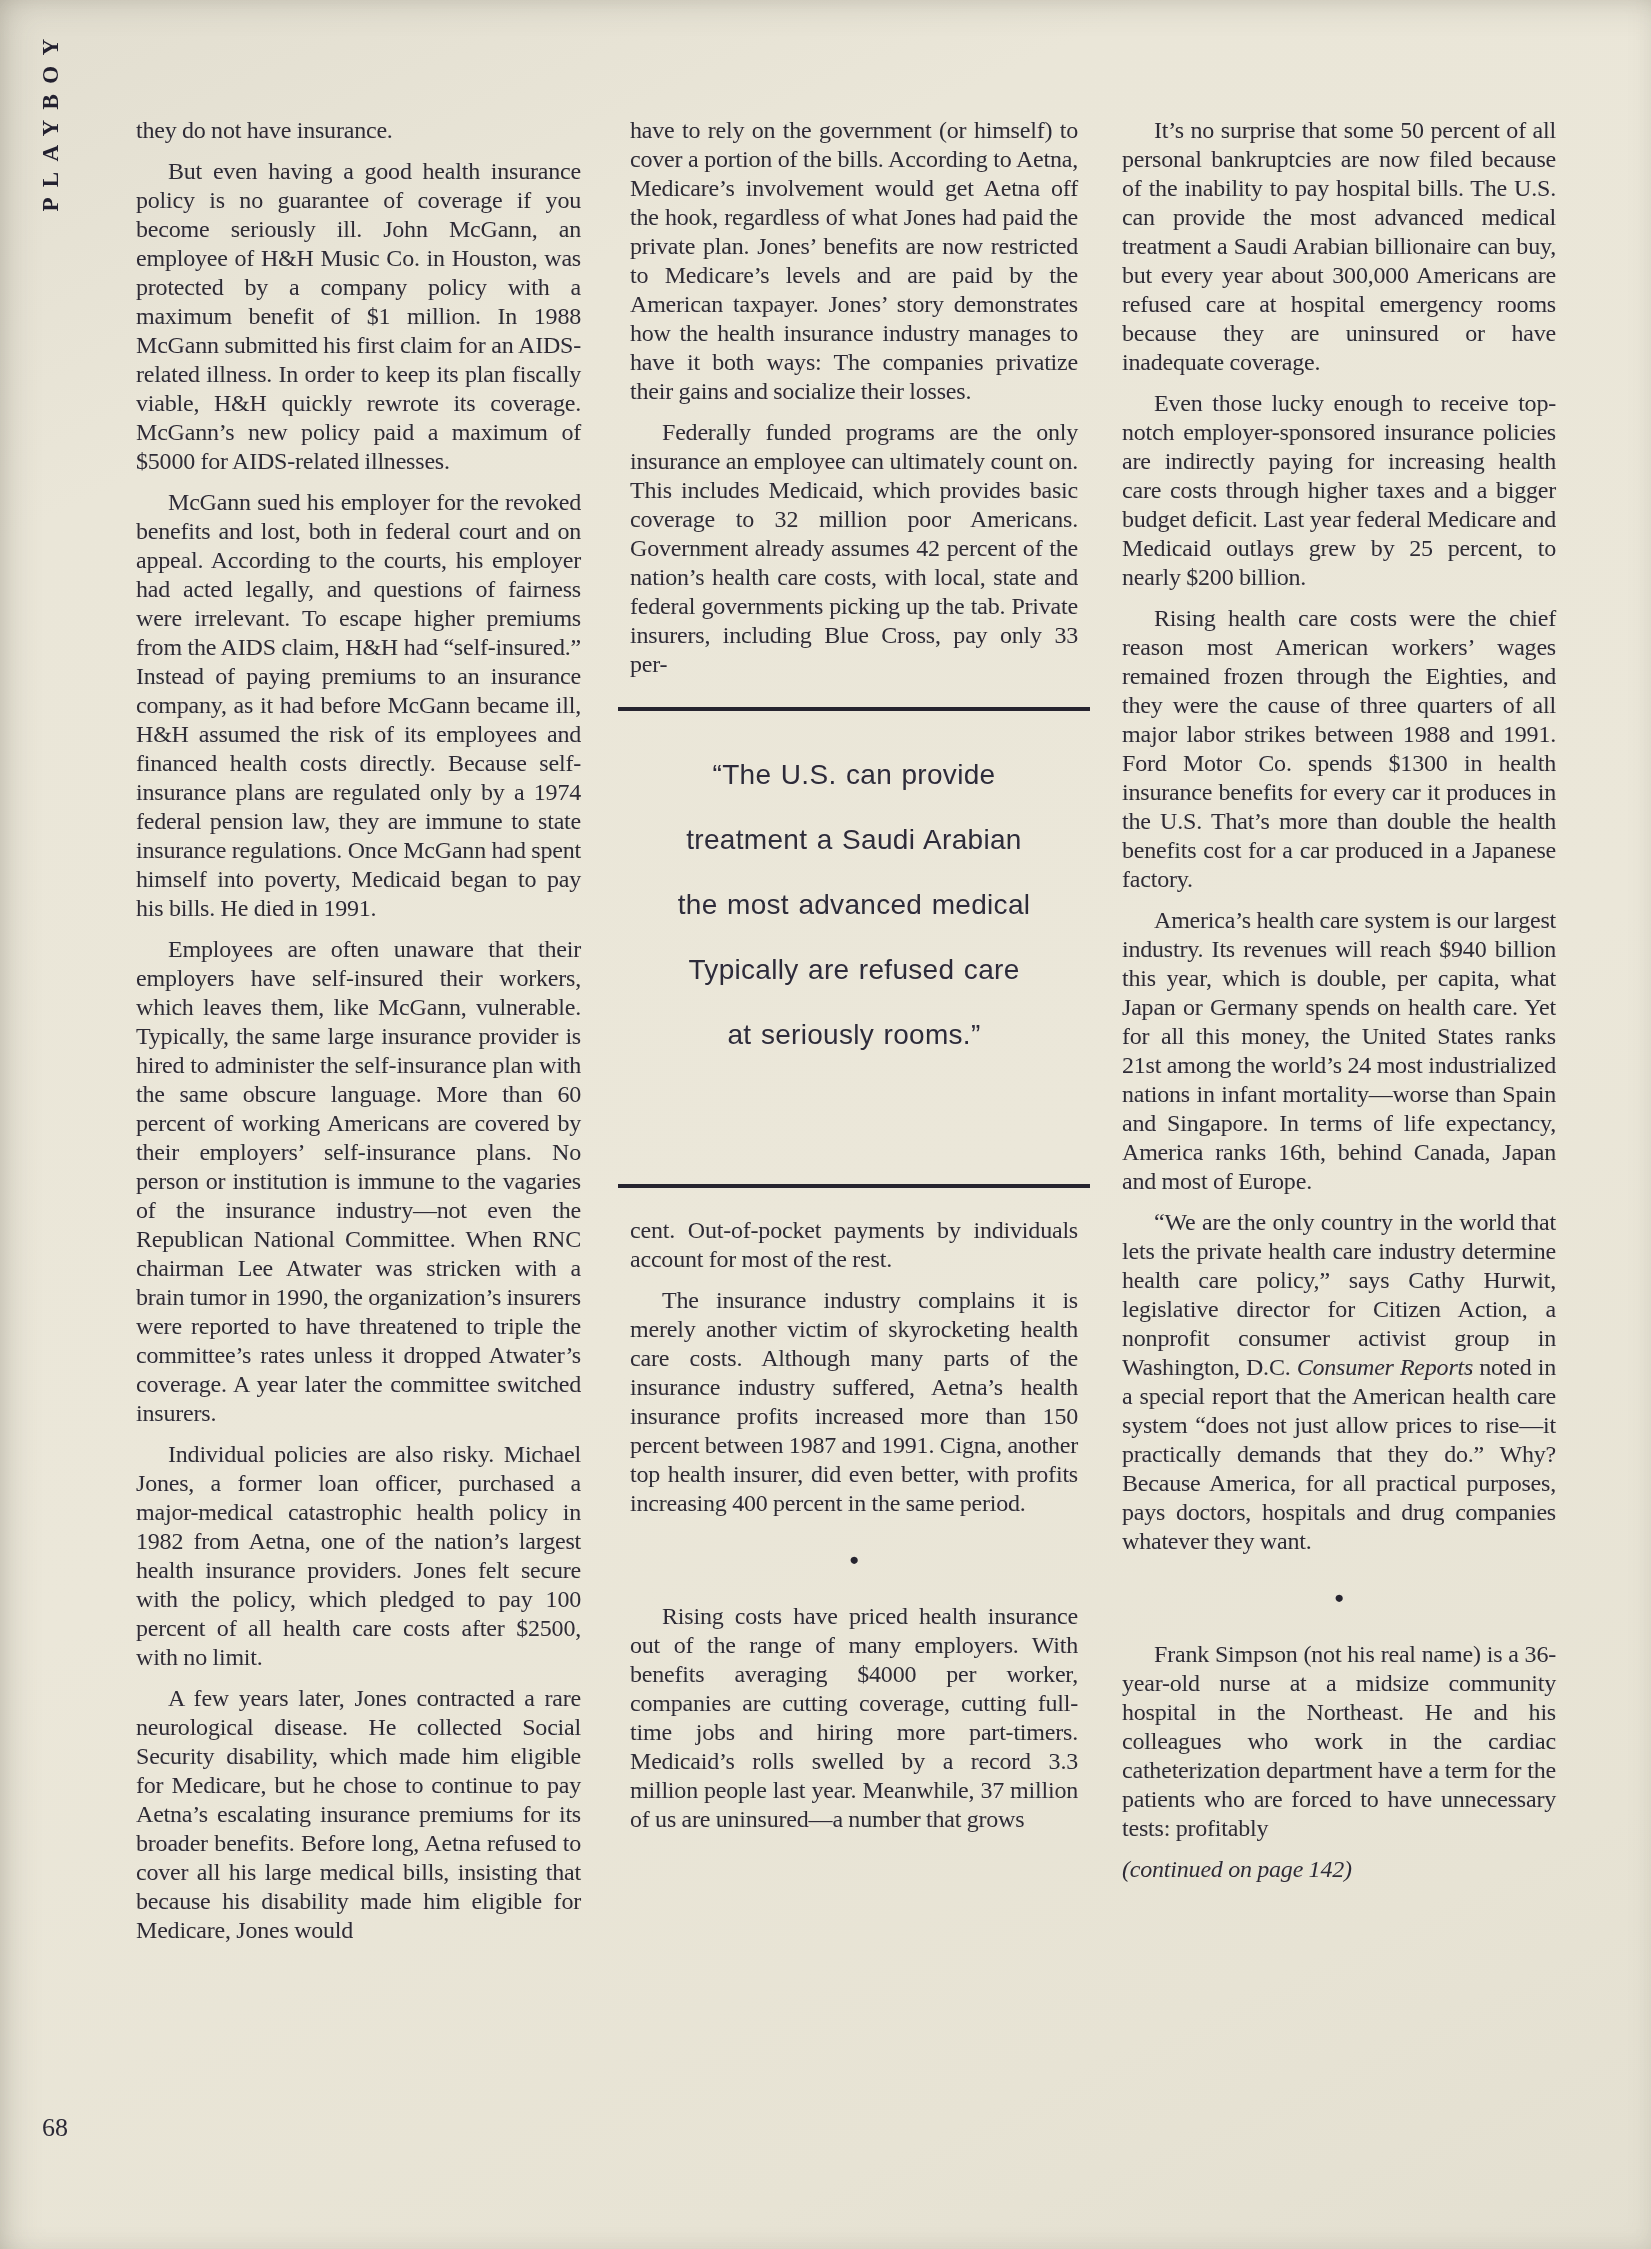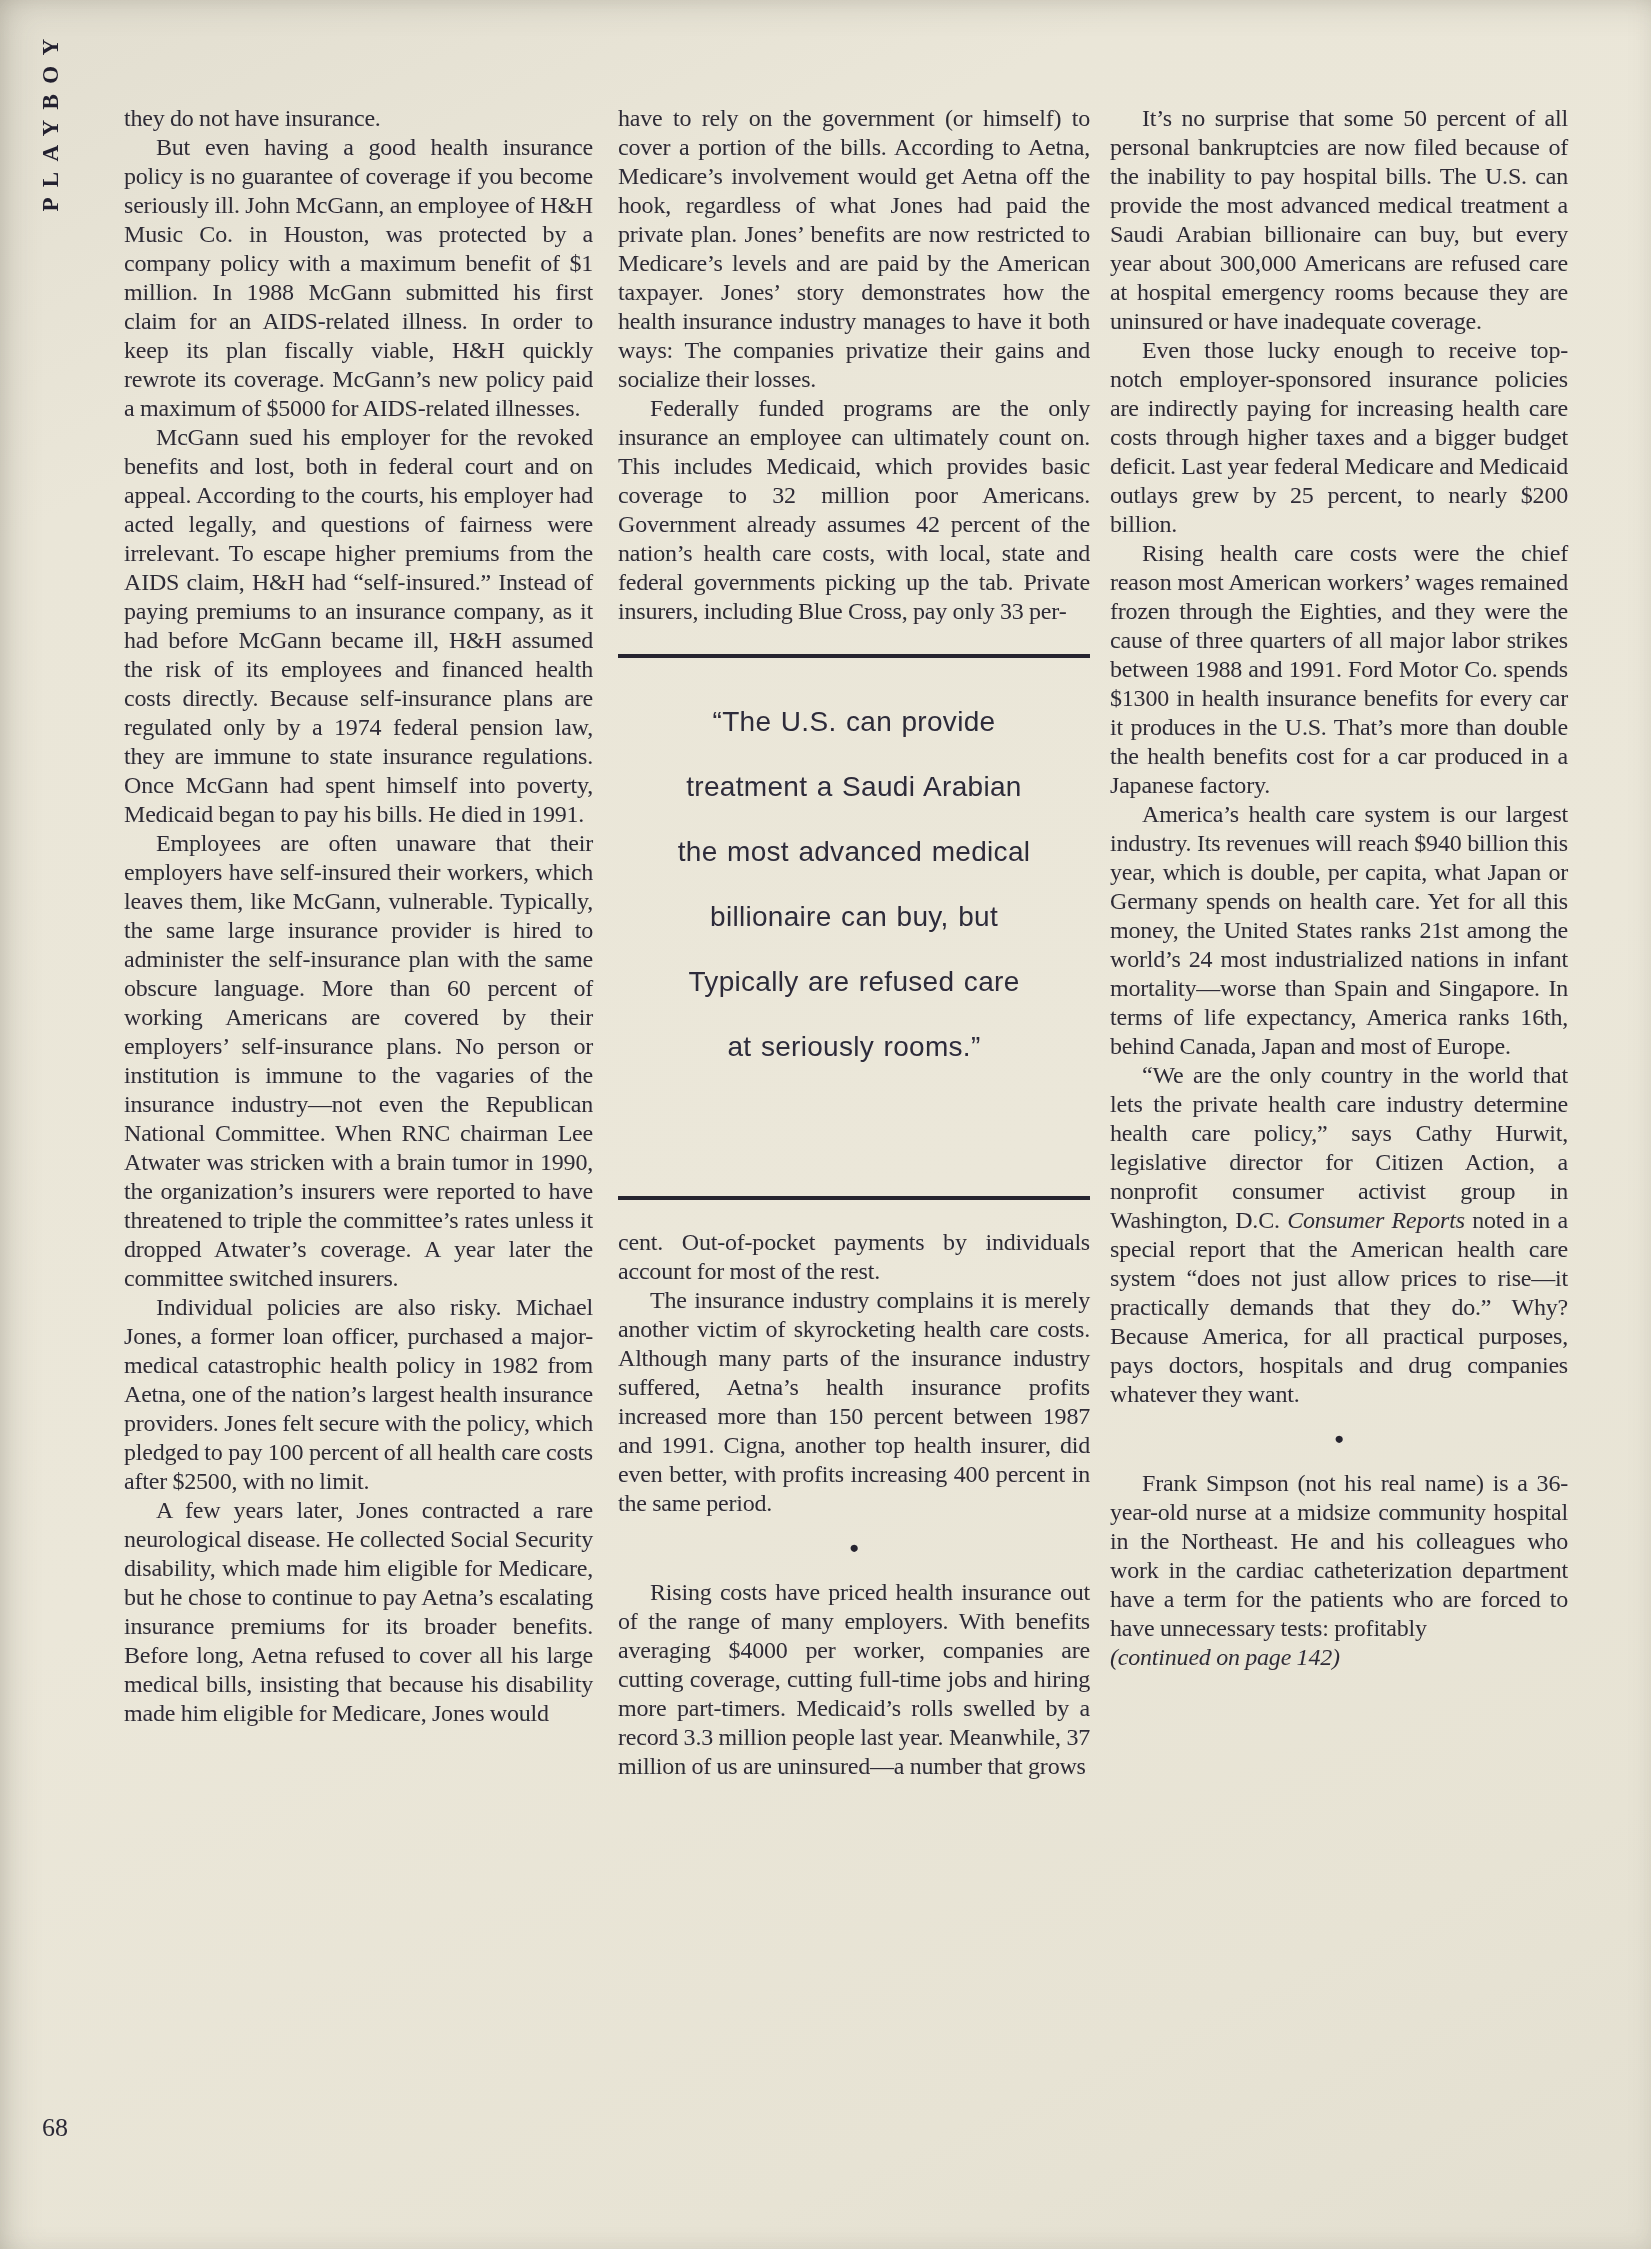--- a/index.html
+++ b/index.html
@@ -26,21 +26,21 @@
   .col{
     position:absolute;top:104px;
     font-size:24px;line-height:29px;
     letter-spacing:-0.2px;word-spacing:-0.3px;
     text-align:justify;
     -webkit-hyphens:auto;hyphens:auto;
   }
   .col1{left:124px;width:469px;}
   .col2{left:618px;width:472px;}
   .col3{left:1110px;width:458px;}
-  p{margin:0;text-indent:32px;}
+  p{margin:12px;text-indent:32px;}
   p.noindent{text-indent:0;}
   .pullquote{
     margin:28px 0 28px 0;
     border-top:4.9px solid #26242f;
     border-bottom:4.9px solid #26242f;
     padding:31px 2.8px 117px 2.8px;
     text-align:center;
   }
   .pullquote .ql{
     font-family:"Liberation Sans", sans-serif;
@@ -75,21 +75,20 @@
   </div>
 
   <div class="col col2">
     <p class="noindent">have to rely on the government (or himself) to cover a portion of the bills. According to Aetna, Medicare’s involvement would get Aetna off the hook, regardless of what Jones had paid the private plan. Jones’ benefits are now restricted to Medicare’s levels and are paid by the American taxpayer. Jones’ story demonstrates how the health insurance industry manages to have it both ways: The companies privatize their gains and socialize their losses.</p>
     <p>Federally funded programs are the only insurance an employee can ultimately count on. This includes Medicaid, which provides basic coverage to 32 million poor Americans. Government already assumes 42 percent of the nation’s health care costs, with local, state and federal governments picking up the tab. Private insurers, including Blue Cross, pay only 33 per-</p>
 
     <div class="pullquote">
       <div class="ql">“The U.S. can provide</div>
       <div class="ql">treatment a Saudi Arabian</div>
       <div class="ql">the most advanced medical</div>
-      <div class="ql">billionaire can buy, but</div>
       <div class="ql">Typically are refused care</div>
       <div class="ql">at seriously rooms.”</div>
     </div>
 
     <p class="noindent">cent. Out-of-pocket payments by individuals account for most of the rest.</p>
     <p>The insurance industry complains it is merely another victim of skyrocketing health care costs. Although many parts of the insurance industry suffered, Aetna’s health insurance profits increased more than 150 percent between 1987 and 1991. Cigna, another top health insurer, did even better, with profits increasing 400 percent in the same period.</p>
     <div class="bullet">●</div>
     <p>Rising costs have priced health insurance out of the range of many employers. With benefits averaging $4000 per worker, companies are cutting coverage, cutting full-time jobs and hiring more part-timers. Medicaid’s rolls swelled by a record 3.3 million people last year. Meanwhile, 37 million of us are uninsured—a number that grows</p>
   </div>
 

